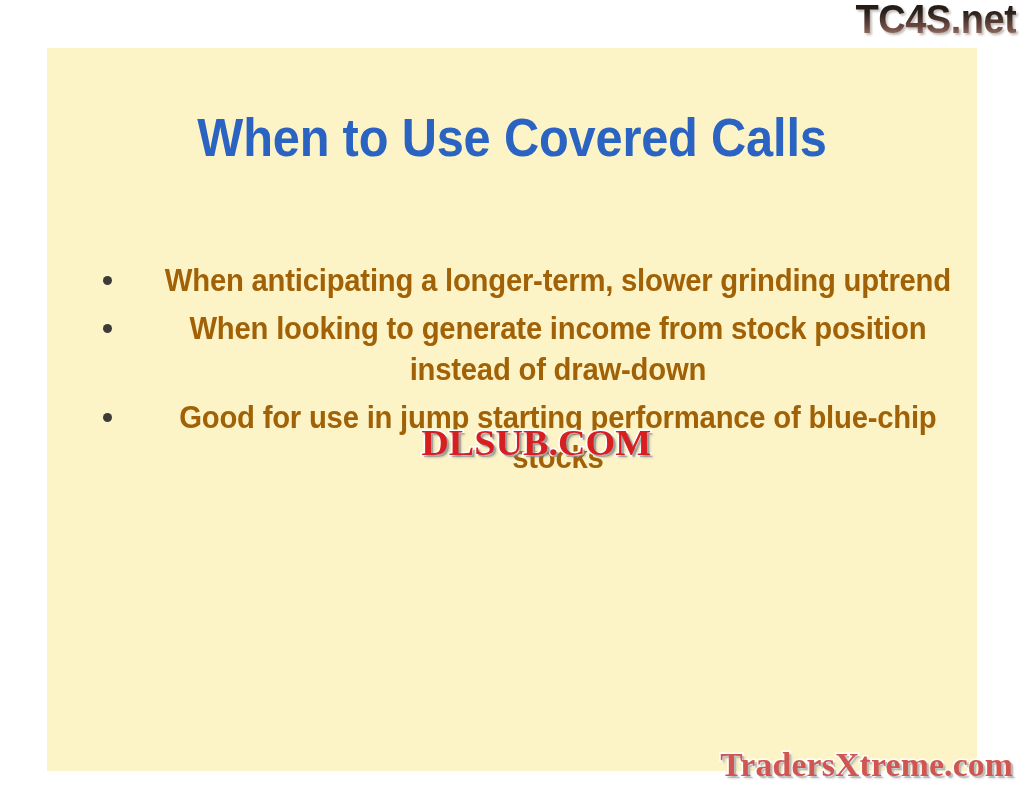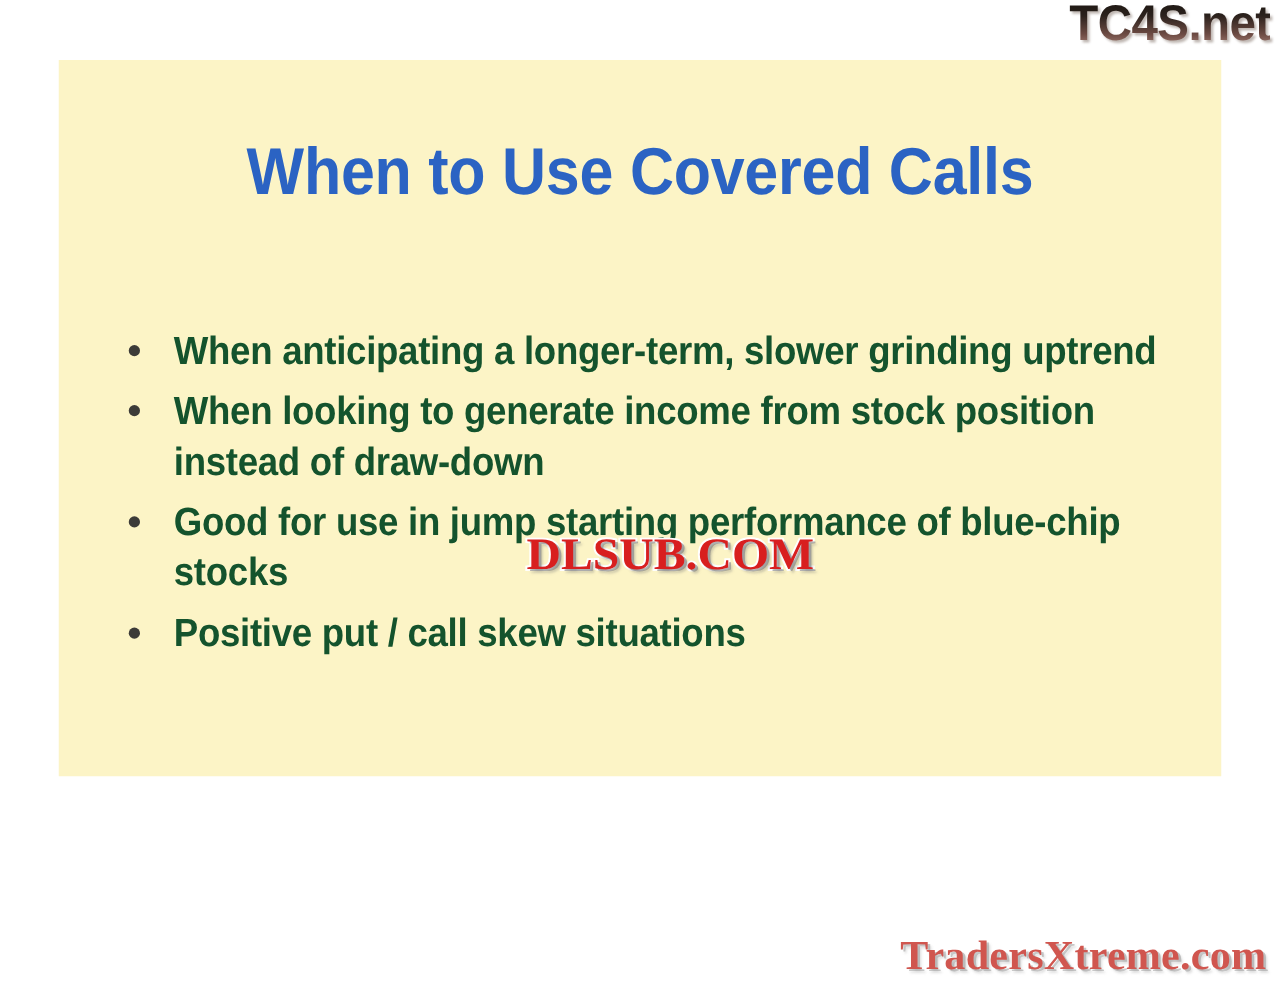--- a/index.html
+++ b/index.html
@@ -22,21 +22,21 @@
     height: 791px;
     background: #ffffff;
   }
 
   
   #slide-panel {
     position: absolute;
     left: 47px;
     top: 48px;
     width: 930px;
-    height: 573px;
+    height: 723px;
     background: #fcf4c6;
   }
 
   
   #slide-title {
     position: absolute;
     left: 0;
     top: 62px;
     width: 930px;
     text-align: center;
@@ -59,26 +59,27 @@
     width: 880px;
     margin: 0;
     padding: 0;
     list-style: none;
   }
 
   .bullet-item {
     position: relative;
     padding-left: 42px;
     margin: 0 0 8px 0;
-    color: #14532d;
+    color: #a16207;
     font-family: "Liberation Sans", sans-serif;
     font-weight: bold;
     font-size: 31.5px;
     line-height: 1.28;
     letter-spacing: -0.25px;
+    text-align: center;
   }
 
   .bullet-item .bullet-dot {
     position: absolute;
     left: 6px;
     top: 16px;
     width: 9px;
     height: 9px;
     border-radius: 50%;
     background: #3c3b38;
@@ -181,24 +182,20 @@
       <li class="bullet-item">
         <span class="bullet-dot"></span>
         <span class="bullet-text">When looking to generate income from stock position instead of draw-down</span>
       </li>
 
       <li class="bullet-item">
         <span class="bullet-dot"></span>
         <span class="bullet-text">Good for use in jump starting performance of blue-chip stocks</span>
       </li>
 
-      <li class="bullet-item">
-        <span class="bullet-dot"></span>
-        <span class="bullet-text">Positive put / call skew situations</span>
-      </li>
 
     </ul>
 
     <div id="dlsub-watermark">DLSUB.COM</div>
 
   </div>
 
   <div id="tc4s-watermark">TC4S.net</div>
 
   <div id="tradersxtreme-watermark">TradersXtreme.com</div>

